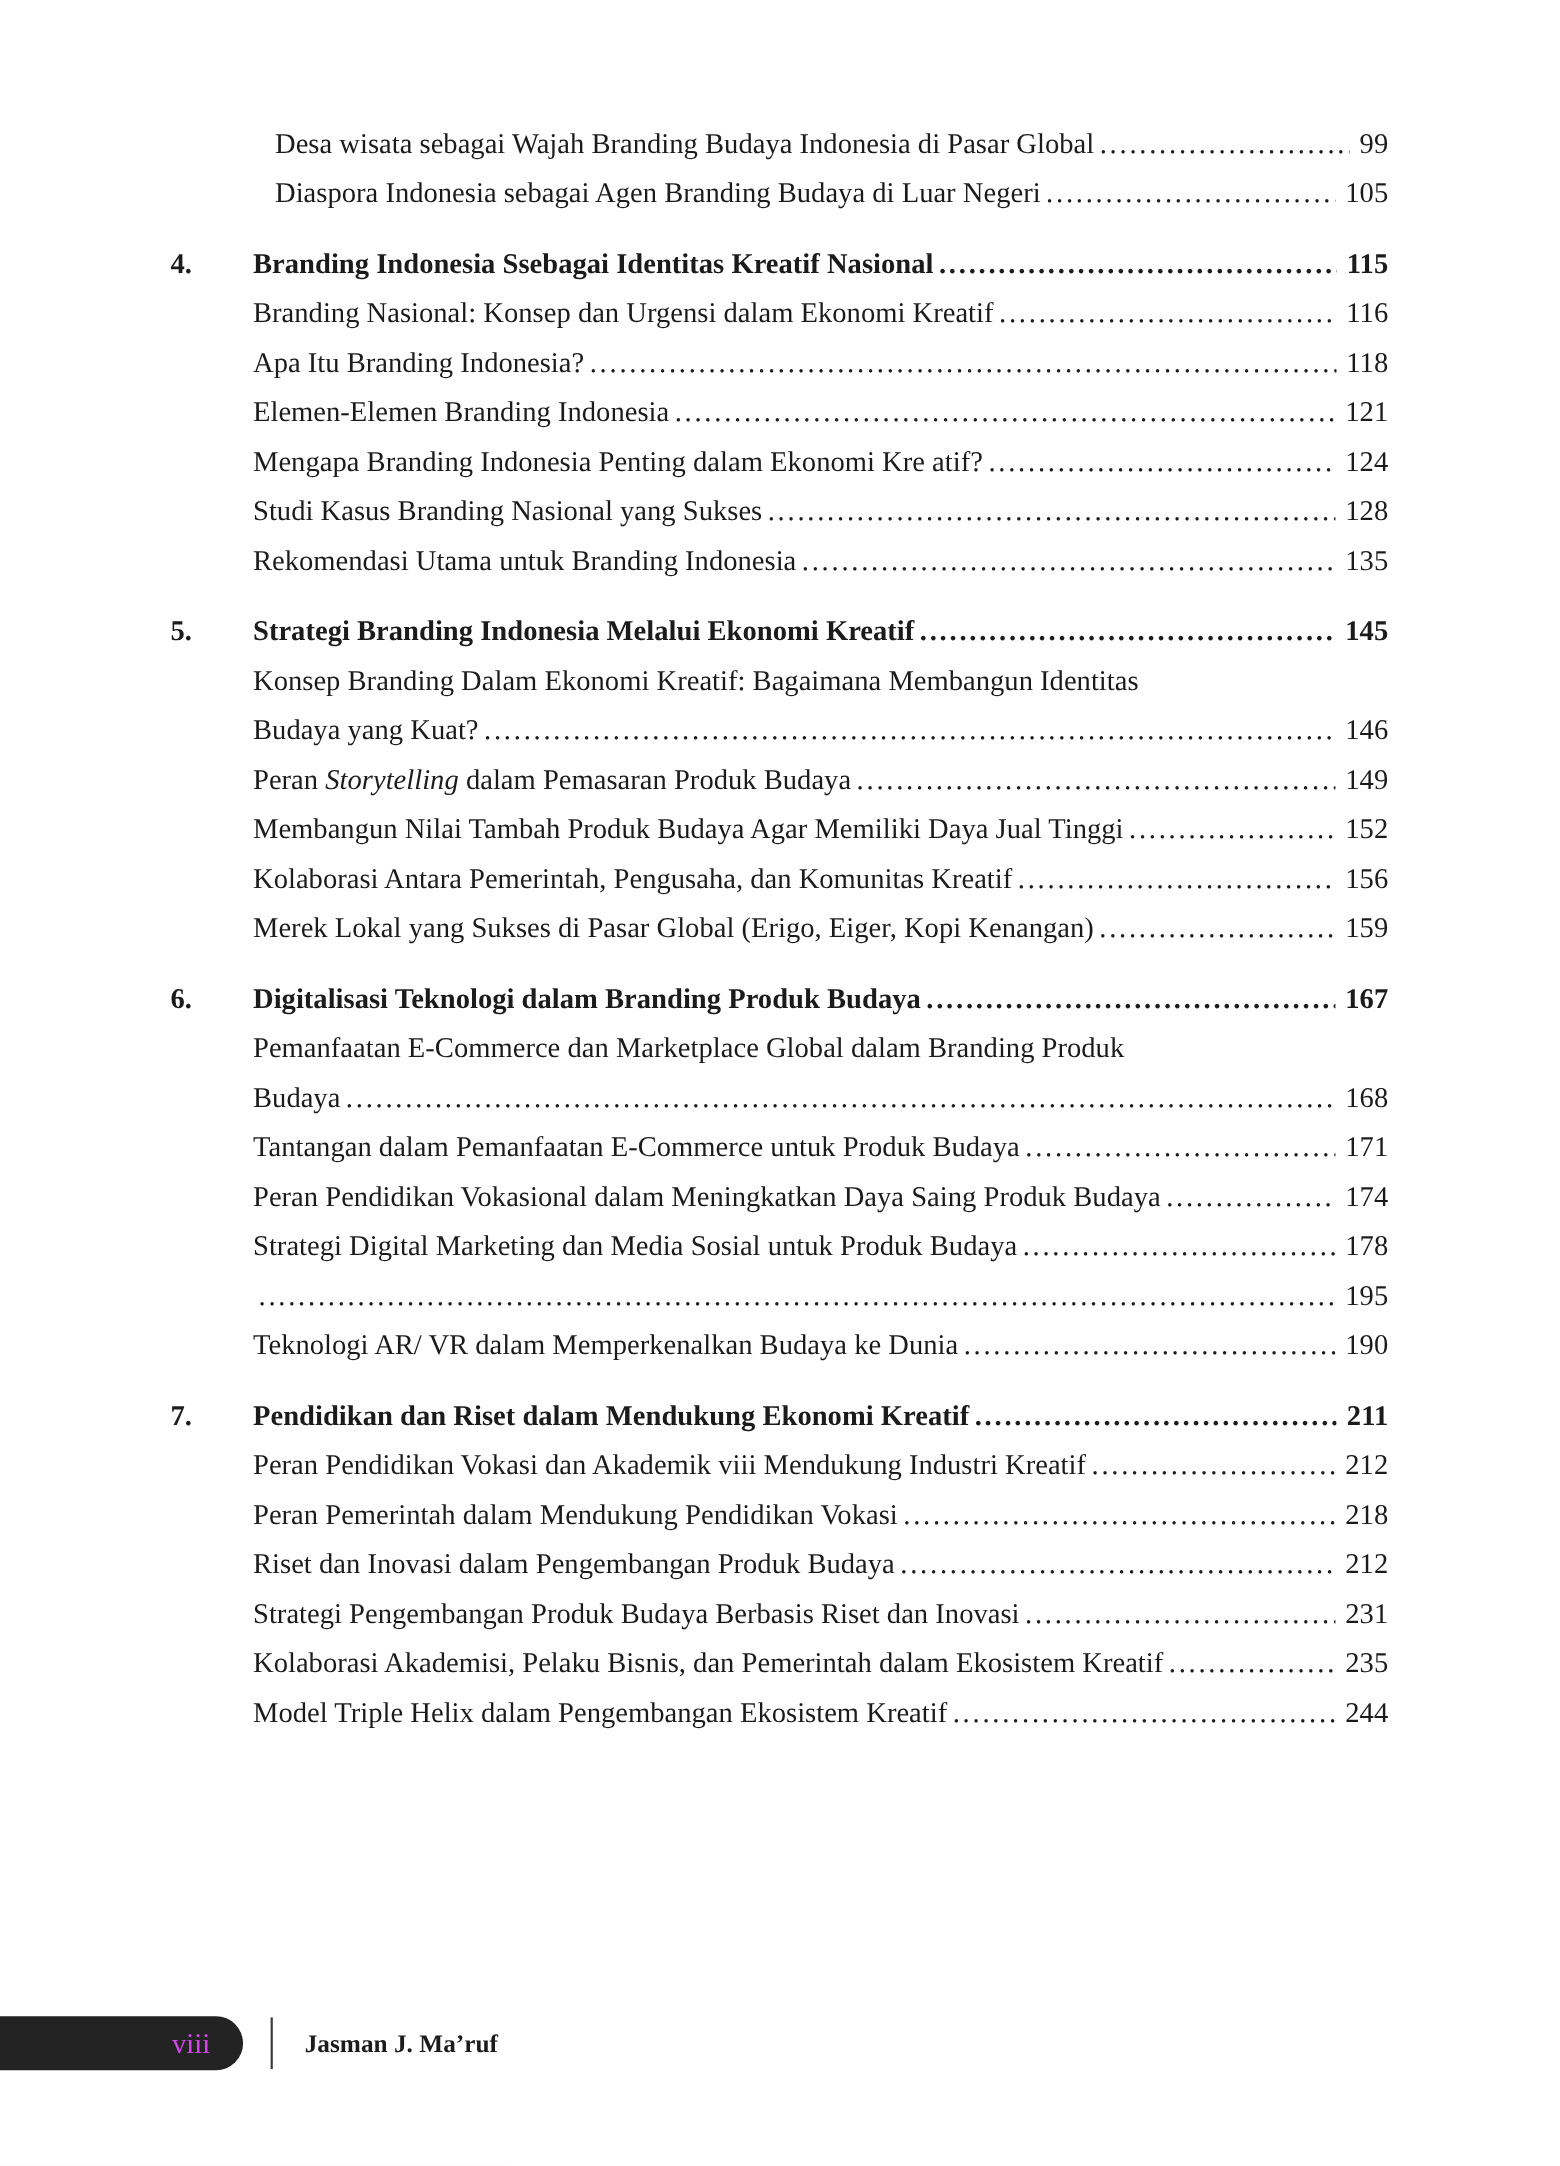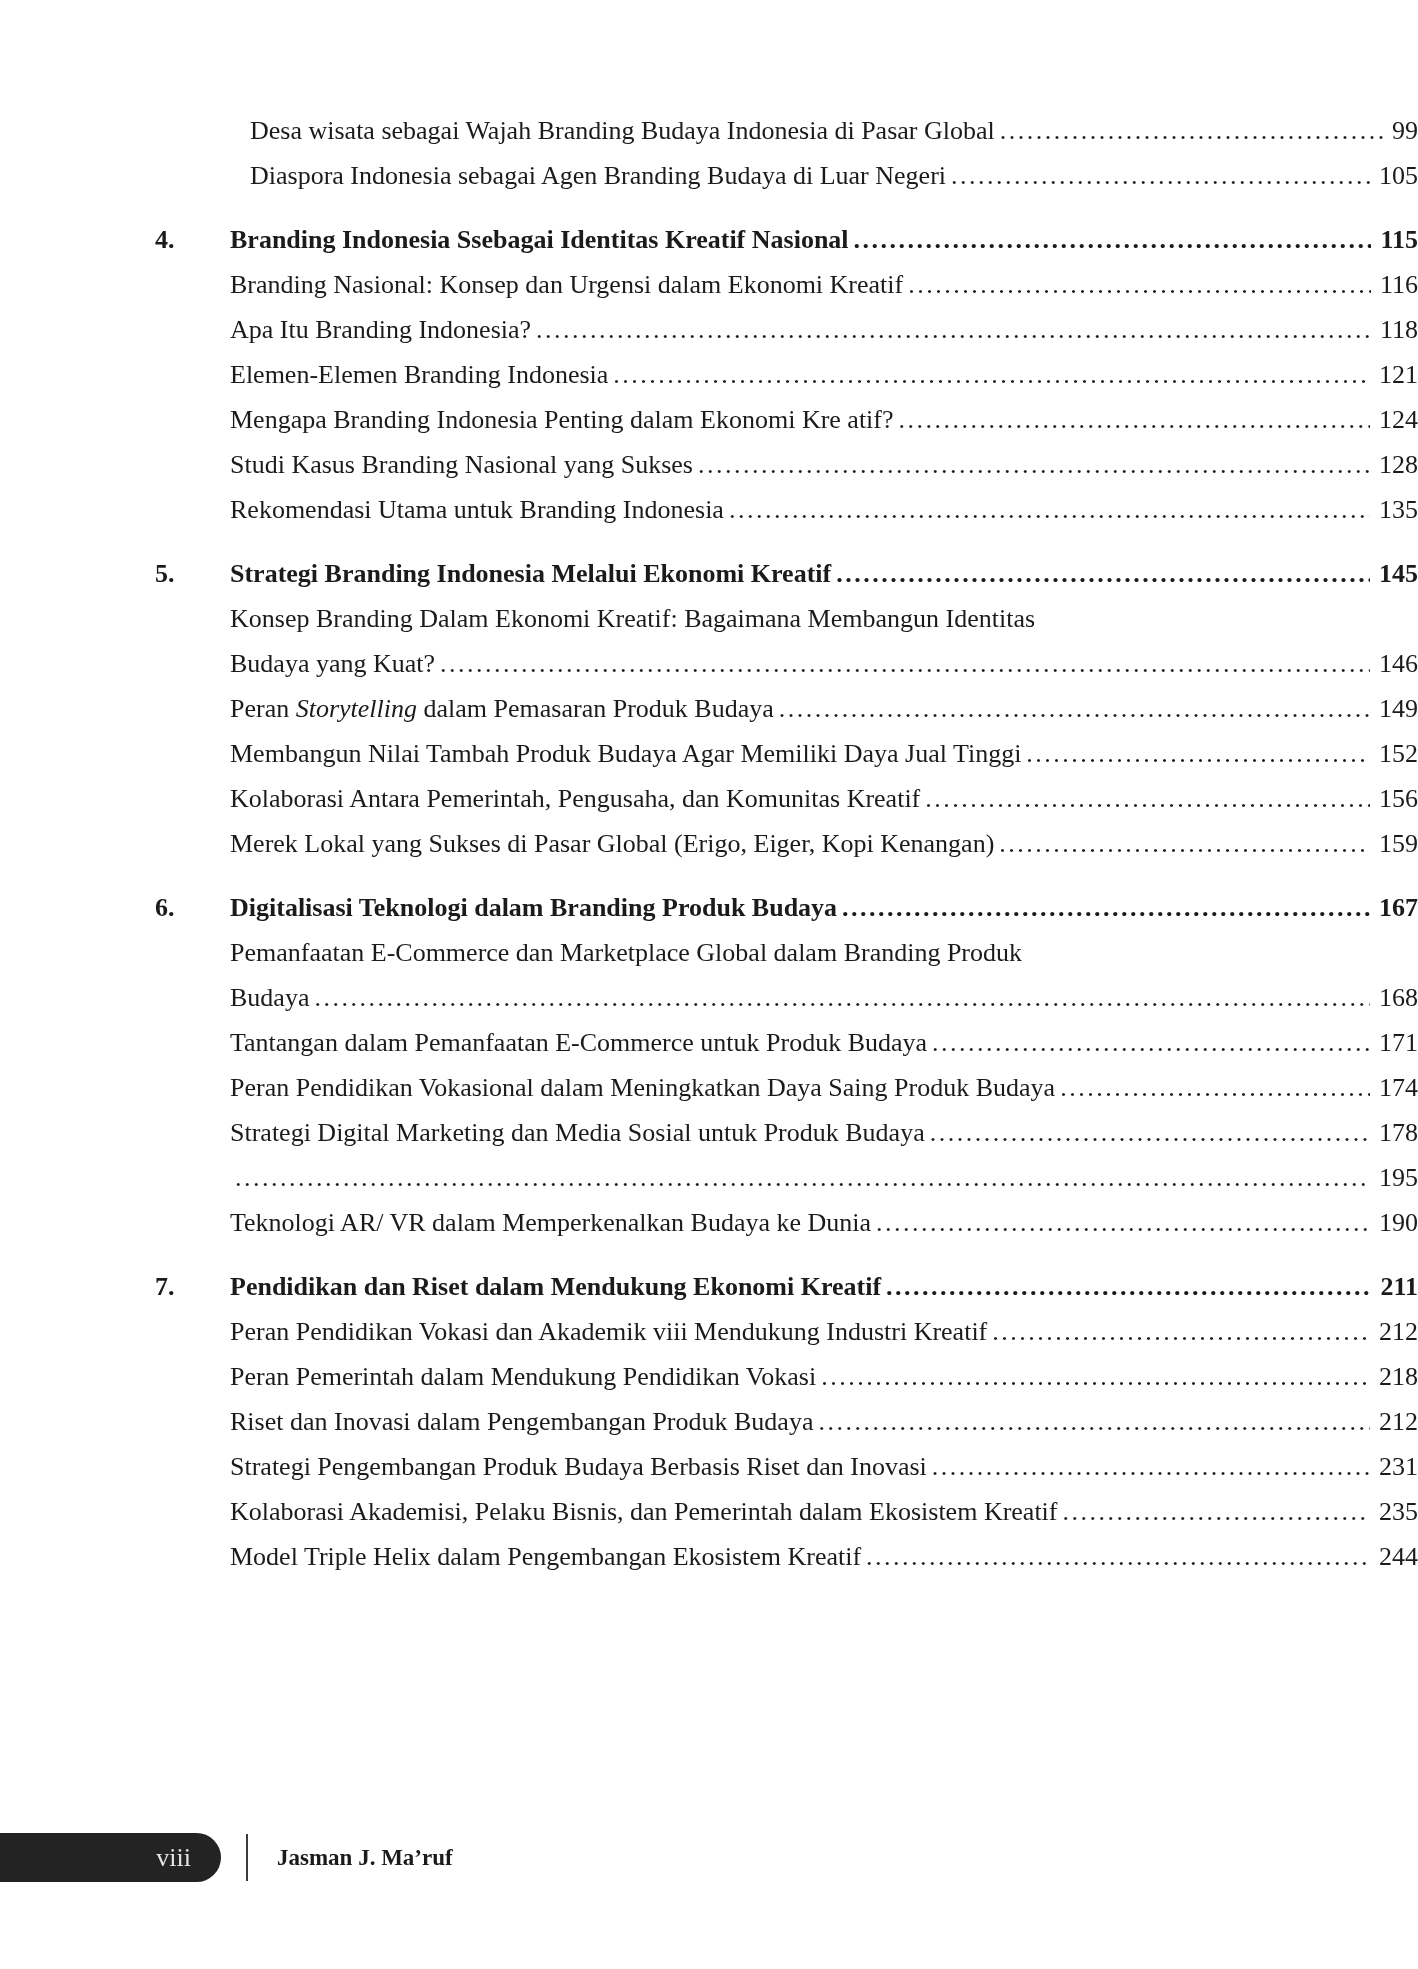--- a/index.html
+++ b/index.html
@@ -20,20 +20,21 @@
     position: absolute;
     top: 108px;
     left: 0;
     right: 0;
   }
   .toc-row {
     display: flex;
     align-items: baseline;
     font-size: 26px;
     line-height: 45px;
+    padding-right: 156px;
     box-sizing: border-box;
   }
   .toc-row.entry  { padding-left: 230px; }
   .toc-row.orphan { padding-left: 250px; }
   .toc-row.heading {
     padding-left: 155px;
     font-weight: 700;
     margin-top: 19px;
   }
   .heading .num {
@@ -59,21 +60,21 @@
     flex: 0 0 auto;
   }
   .footer-pill {
     position: absolute;
     left: 0;
     top: 1833px;
     width: 221px;
     height: 49px;
     background: #232324;
     border-radius: 0 25px 25px 0;
-    color: #e5e5e5;
+    color: #d946ef;
     display: flex;
     align-items: center;
     justify-content: flex-end;
     padding-right: 30px;
     box-sizing: border-box;
     font-size: 26px;
   }
   .footer-divider {
     position: absolute;
     left: 246px;

